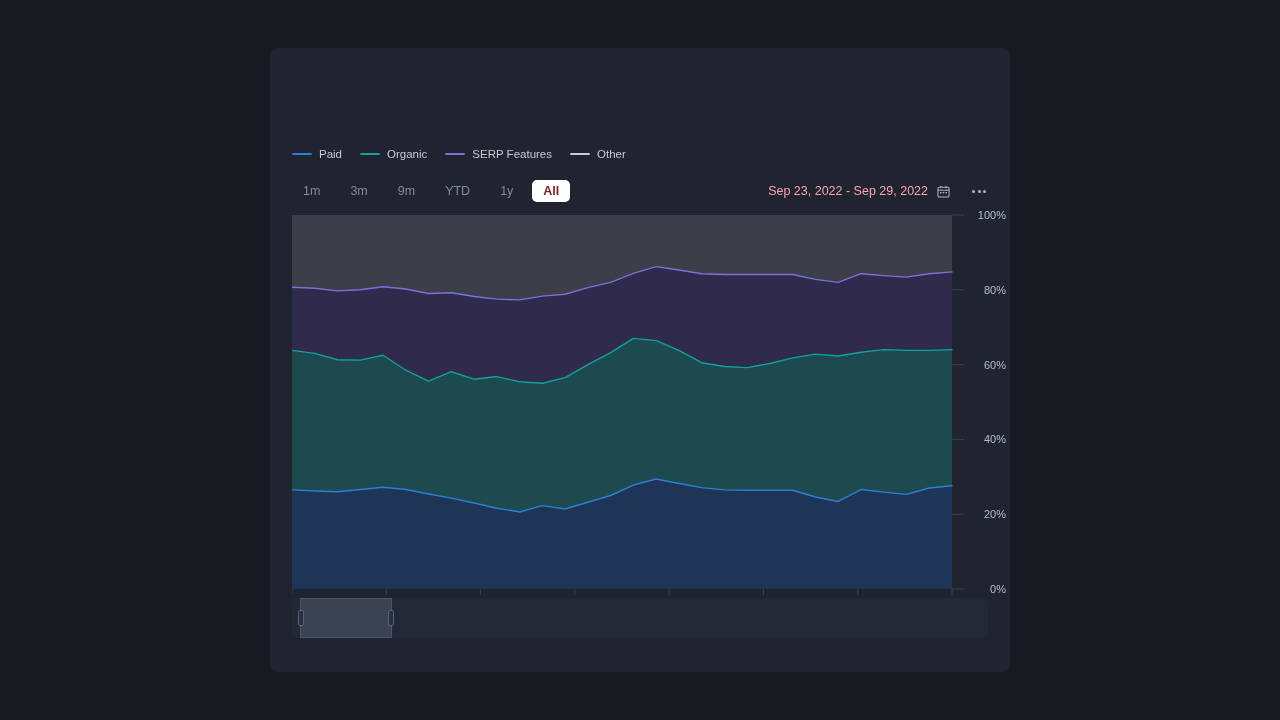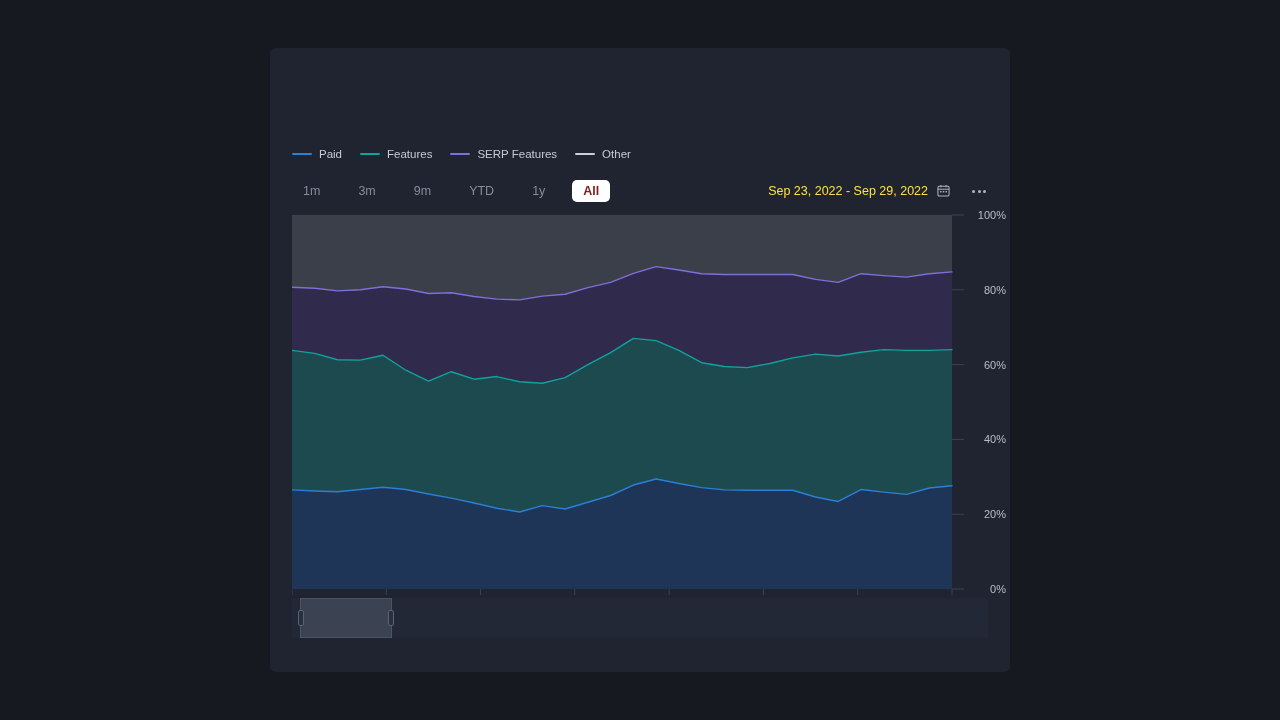--- a/index.html
+++ b/index.html
@@ -44,34 +44,34 @@
   }
   .legend-item { display: flex; align-items: center; gap: 7px; cursor: pointer; }
   .legend-swatch { display: block; width: 20px; height: 2px; border-radius: 1px; }
   .legend-label { font-size: 11.5px; color: #c5cad4; white-space: nowrap; }
 
   
   .toolbar {
     position: absolute; left: 22px; right: 22px; top: 128px;
     height: 30px; display: flex; align-items: center; justify-content: space-between;
   }
-  .ranges { display: flex; align-items: flex-end; gap: 16px; }
+  .ranges { display: flex; align-items: flex-end; gap: 8px; }
   .range-btn {
     font-size: 12.5px; color: #848b99;
     padding: 5px 11px; border-radius: 5px;
     background: transparent; border: none; cursor: pointer;
     font-family: inherit; line-height: 1;
   }
   .range-btn.active {
     background: #ffffff; color: #7f1d1d; font-weight: bold;
   }
   .daterange { display: flex; align-items: center; gap: 20px; }
   .daterange-text {
-    display: flex; align-items: flex-start; gap: 9px;
-    font-size: 12.5px; color: #fde047; cursor: pointer;
+    display: flex; align-items: center; gap: 9px;
+    font-size: 12.5px; color: #fca5a5; cursor: pointer;
   }
   .cal-icon { display: block; width: 13px; height: 13px; }
   .more-icon {
     display: flex; gap: 2.5px; align-items: center; cursor: pointer; padding: 4px 2px;
   }
   .more-icon i { width: 3px; height: 3px; border-radius: 50%; background: #aeb4c0; display: block; }
 
   
   .chart-wrap { position: absolute; left: 22px; top: 122px; right: 0; }
   .chart-svg { display: block; }
@@ -104,21 +104,21 @@
   <div class="card">
 
 
     <div class="legend" id="legend">
         <div class="legend-item">
           <span class="legend-swatch" style="background: rgb(43, 127, 212);"></span>
           <span class="legend-label">Paid</span>
         </div>
         <div class="legend-item">
           <span class="legend-swatch" style="background: rgb(16, 163, 155);"></span>
-          <span class="legend-label">Features</span>
+          <span class="legend-label">Organic</span>
         </div>
         <div class="legend-item">
           <span class="legend-swatch" style="background: rgb(127, 111, 216);"></span>
           <span class="legend-label">SERP Features</span>
         </div>
         <div class="legend-item">
           <span class="legend-swatch" style="background: rgb(201, 206, 216);"></span>
           <span class="legend-label">Other</span>
         </div>
       </div>

